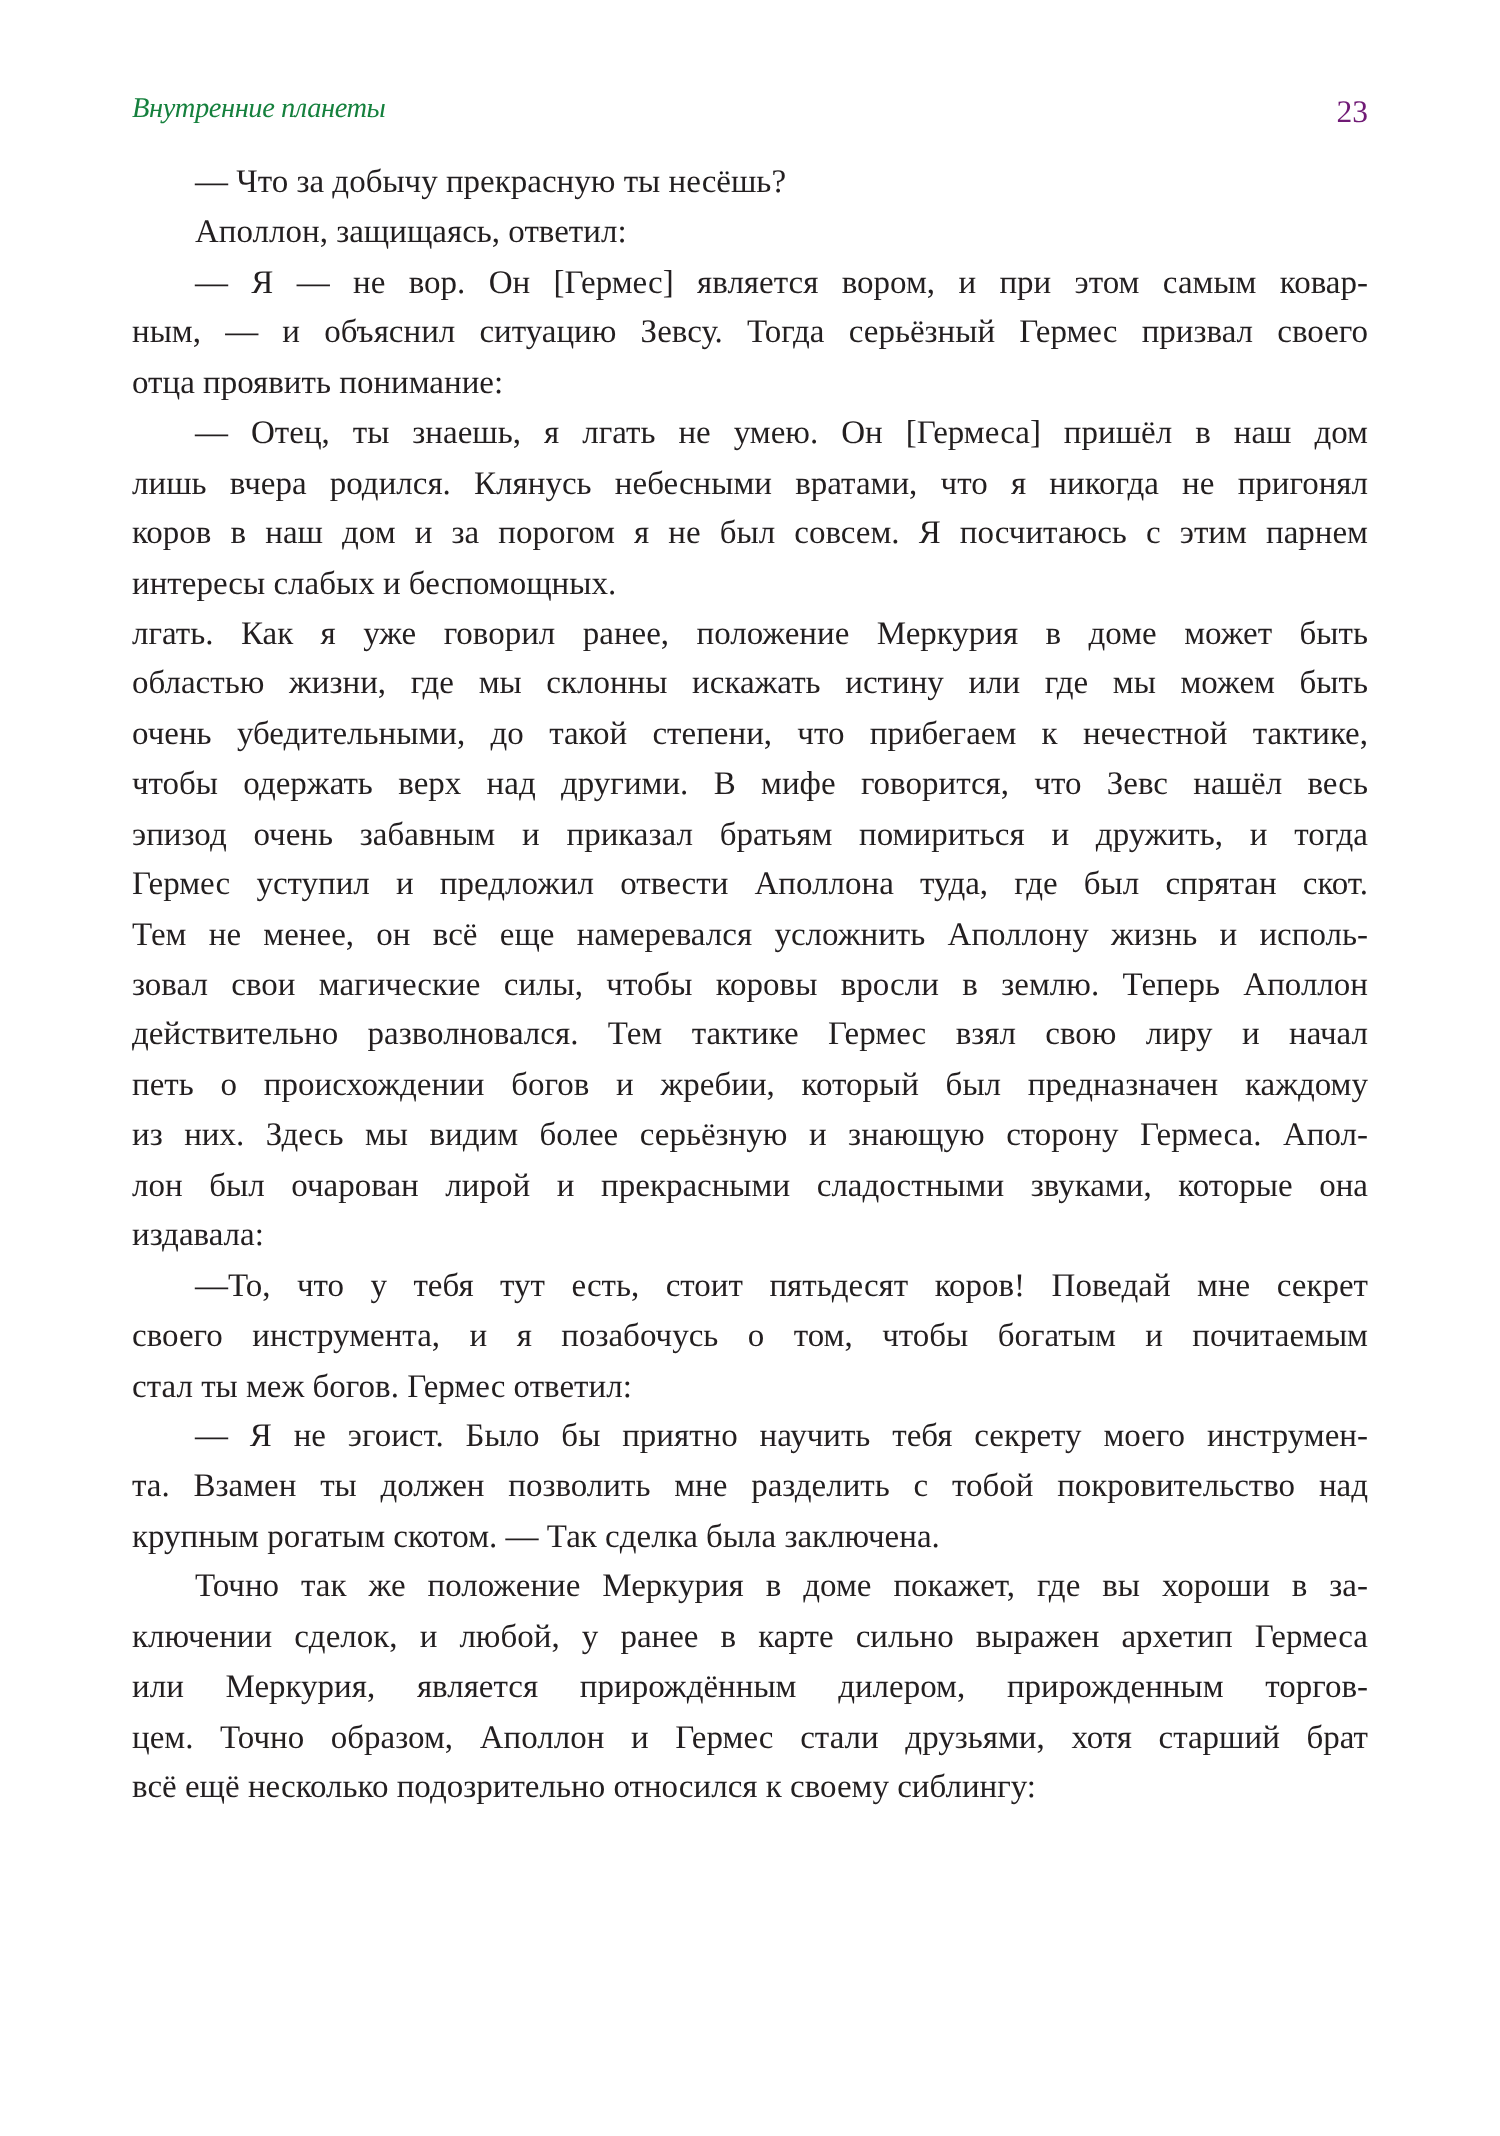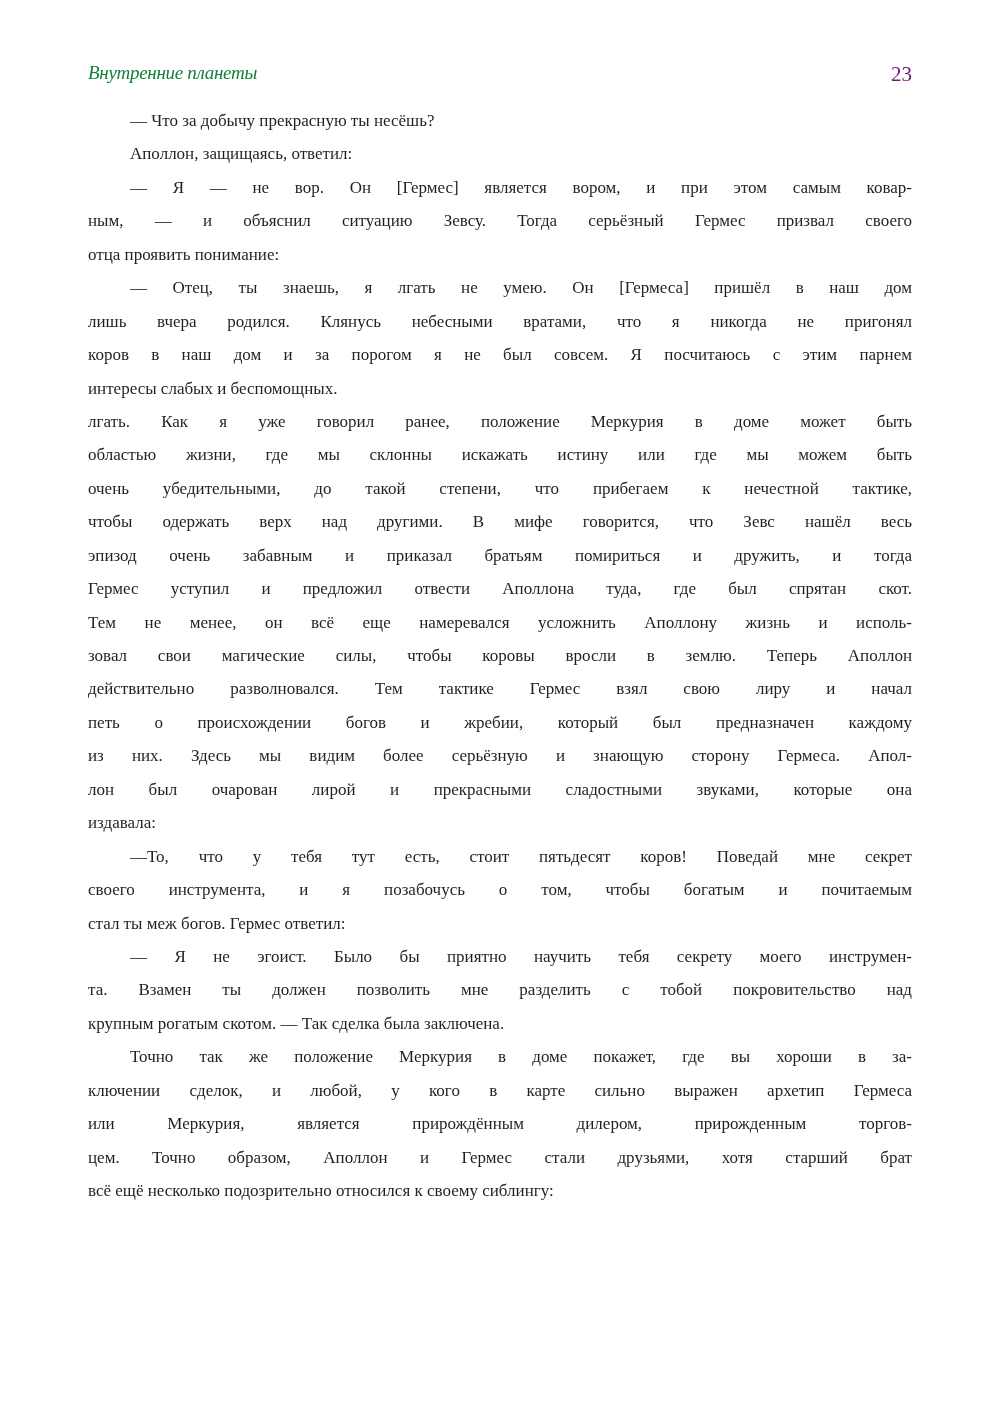--- a/index.html
+++ b/index.html
@@ -34,21 +34,21 @@
     .text-block {
       position: absolute;
       top: 104px;
       left: 88px;
       width: 824px;
     }
     .line {
       display: block;
       height: 33.45px;
       line-height: 33.45px;
-      font-size: 17px;
+      font-size: 22px;
       white-space: nowrap;
       text-align: justify;
       text-align-last: justify;
       overflow: visible;
     }
     .line.last {
       text-align-last: left;
     }
     .line.indent {
       padding-left: 42px;
@@ -83,17 +83,17 @@
     <span class="line">из них. Здесь мы видим более серьёзную и знающую сторону Гермеса. Апол-</span>
     <span class="line">лон был очарован лирой и прекрасными сладостными звуками, которые она</span>
     <span class="line last">издавала:</span>
     <span class="line indent">—То, что у тебя тут есть, стоит пятьдесят коров! Поведай мне секрет</span>
     <span class="line">своего инструмента, и я позабочусь о том, чтобы богатым и почитаемым</span>
     <span class="line last">стал ты меж богов. Гермес ответил:</span>
     <span class="line indent">— Я не эгоист. Было бы приятно научить тебя секрету моего инструмен-</span>
     <span class="line">та. Взамен ты должен позволить мне разделить с тобой покровительство над</span>
     <span class="line last">крупным рогатым скотом. — Так сделка была заключена.</span>
     <span class="line indent">Точно так же положение Меркурия в доме покажет, где вы хороши в за-</span>
-    <span class="line">ключении сделок, и любой, у кого в карте сильно выражен архетип Гермеса</span>
+    <span class="line">ключении сделок, и любой, у ранее в карте сильно выражен архетип Гермеса</span>
     <span class="line">или Меркурия, является прирождённым дилером, прирожденным торгов-</span>
     <span class="line">цем. Точно образом, Аполлон и Гермес стали друзьями, хотя старший брат</span>
     <span class="line last">всё ещё несколько подозрительно относился к своему сиблингу:</span>
   </div>
 
 </body></html>

